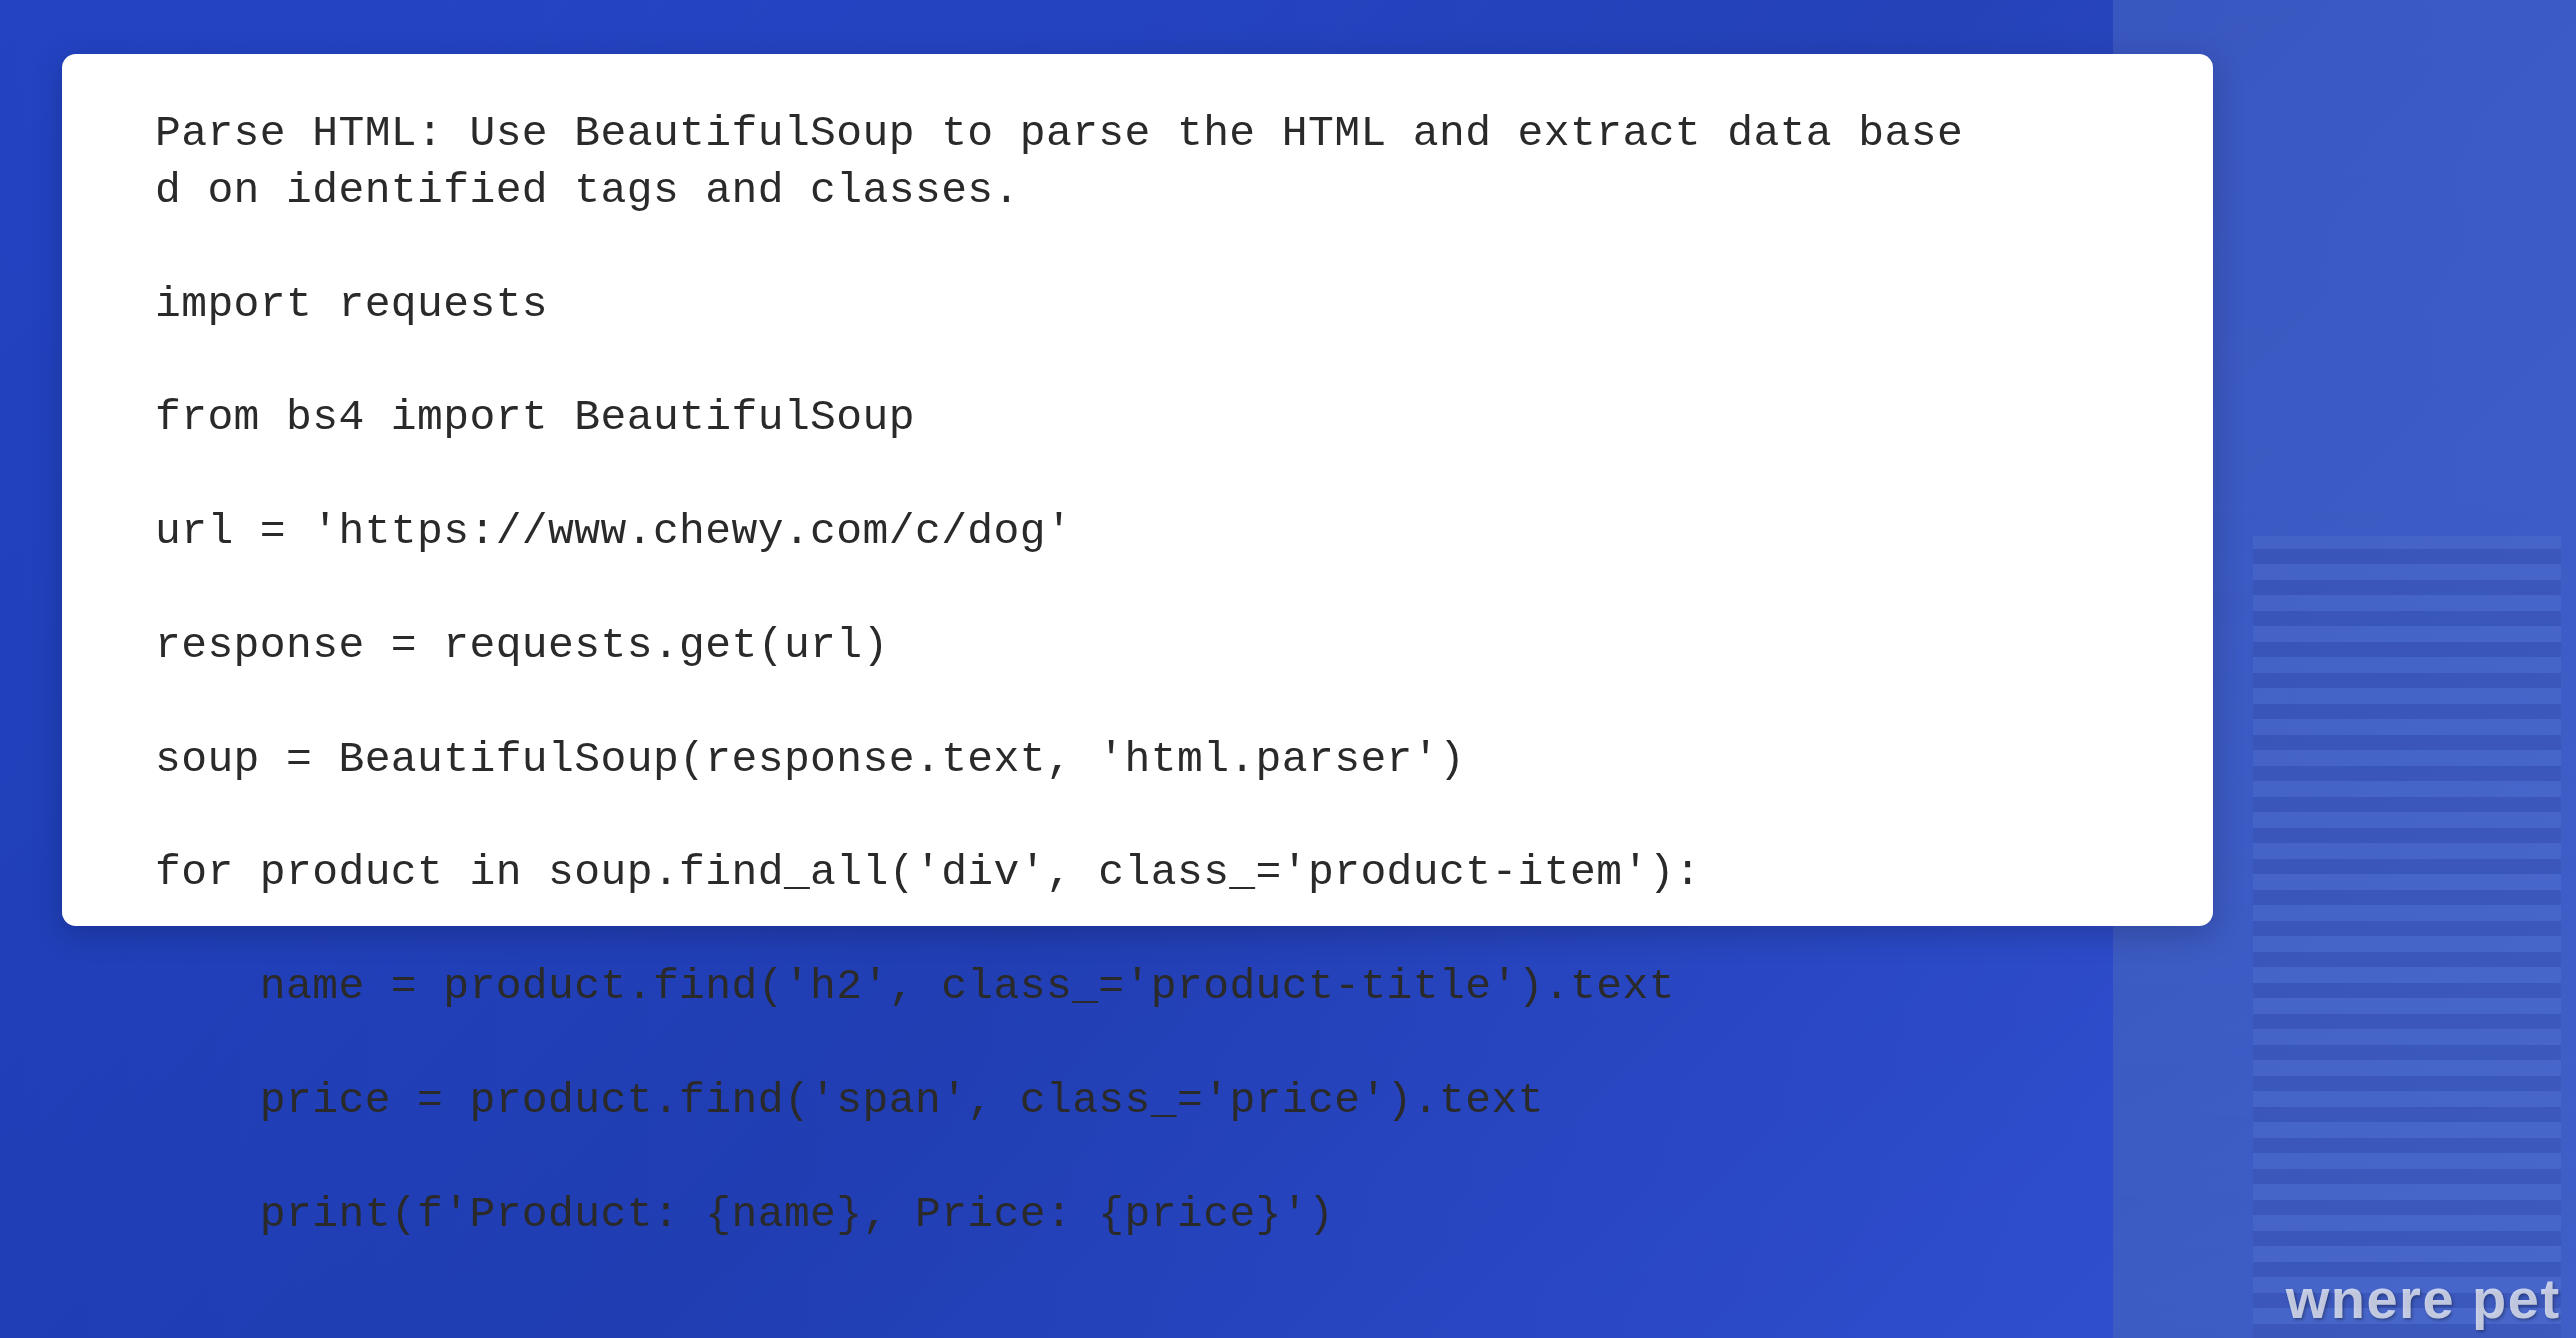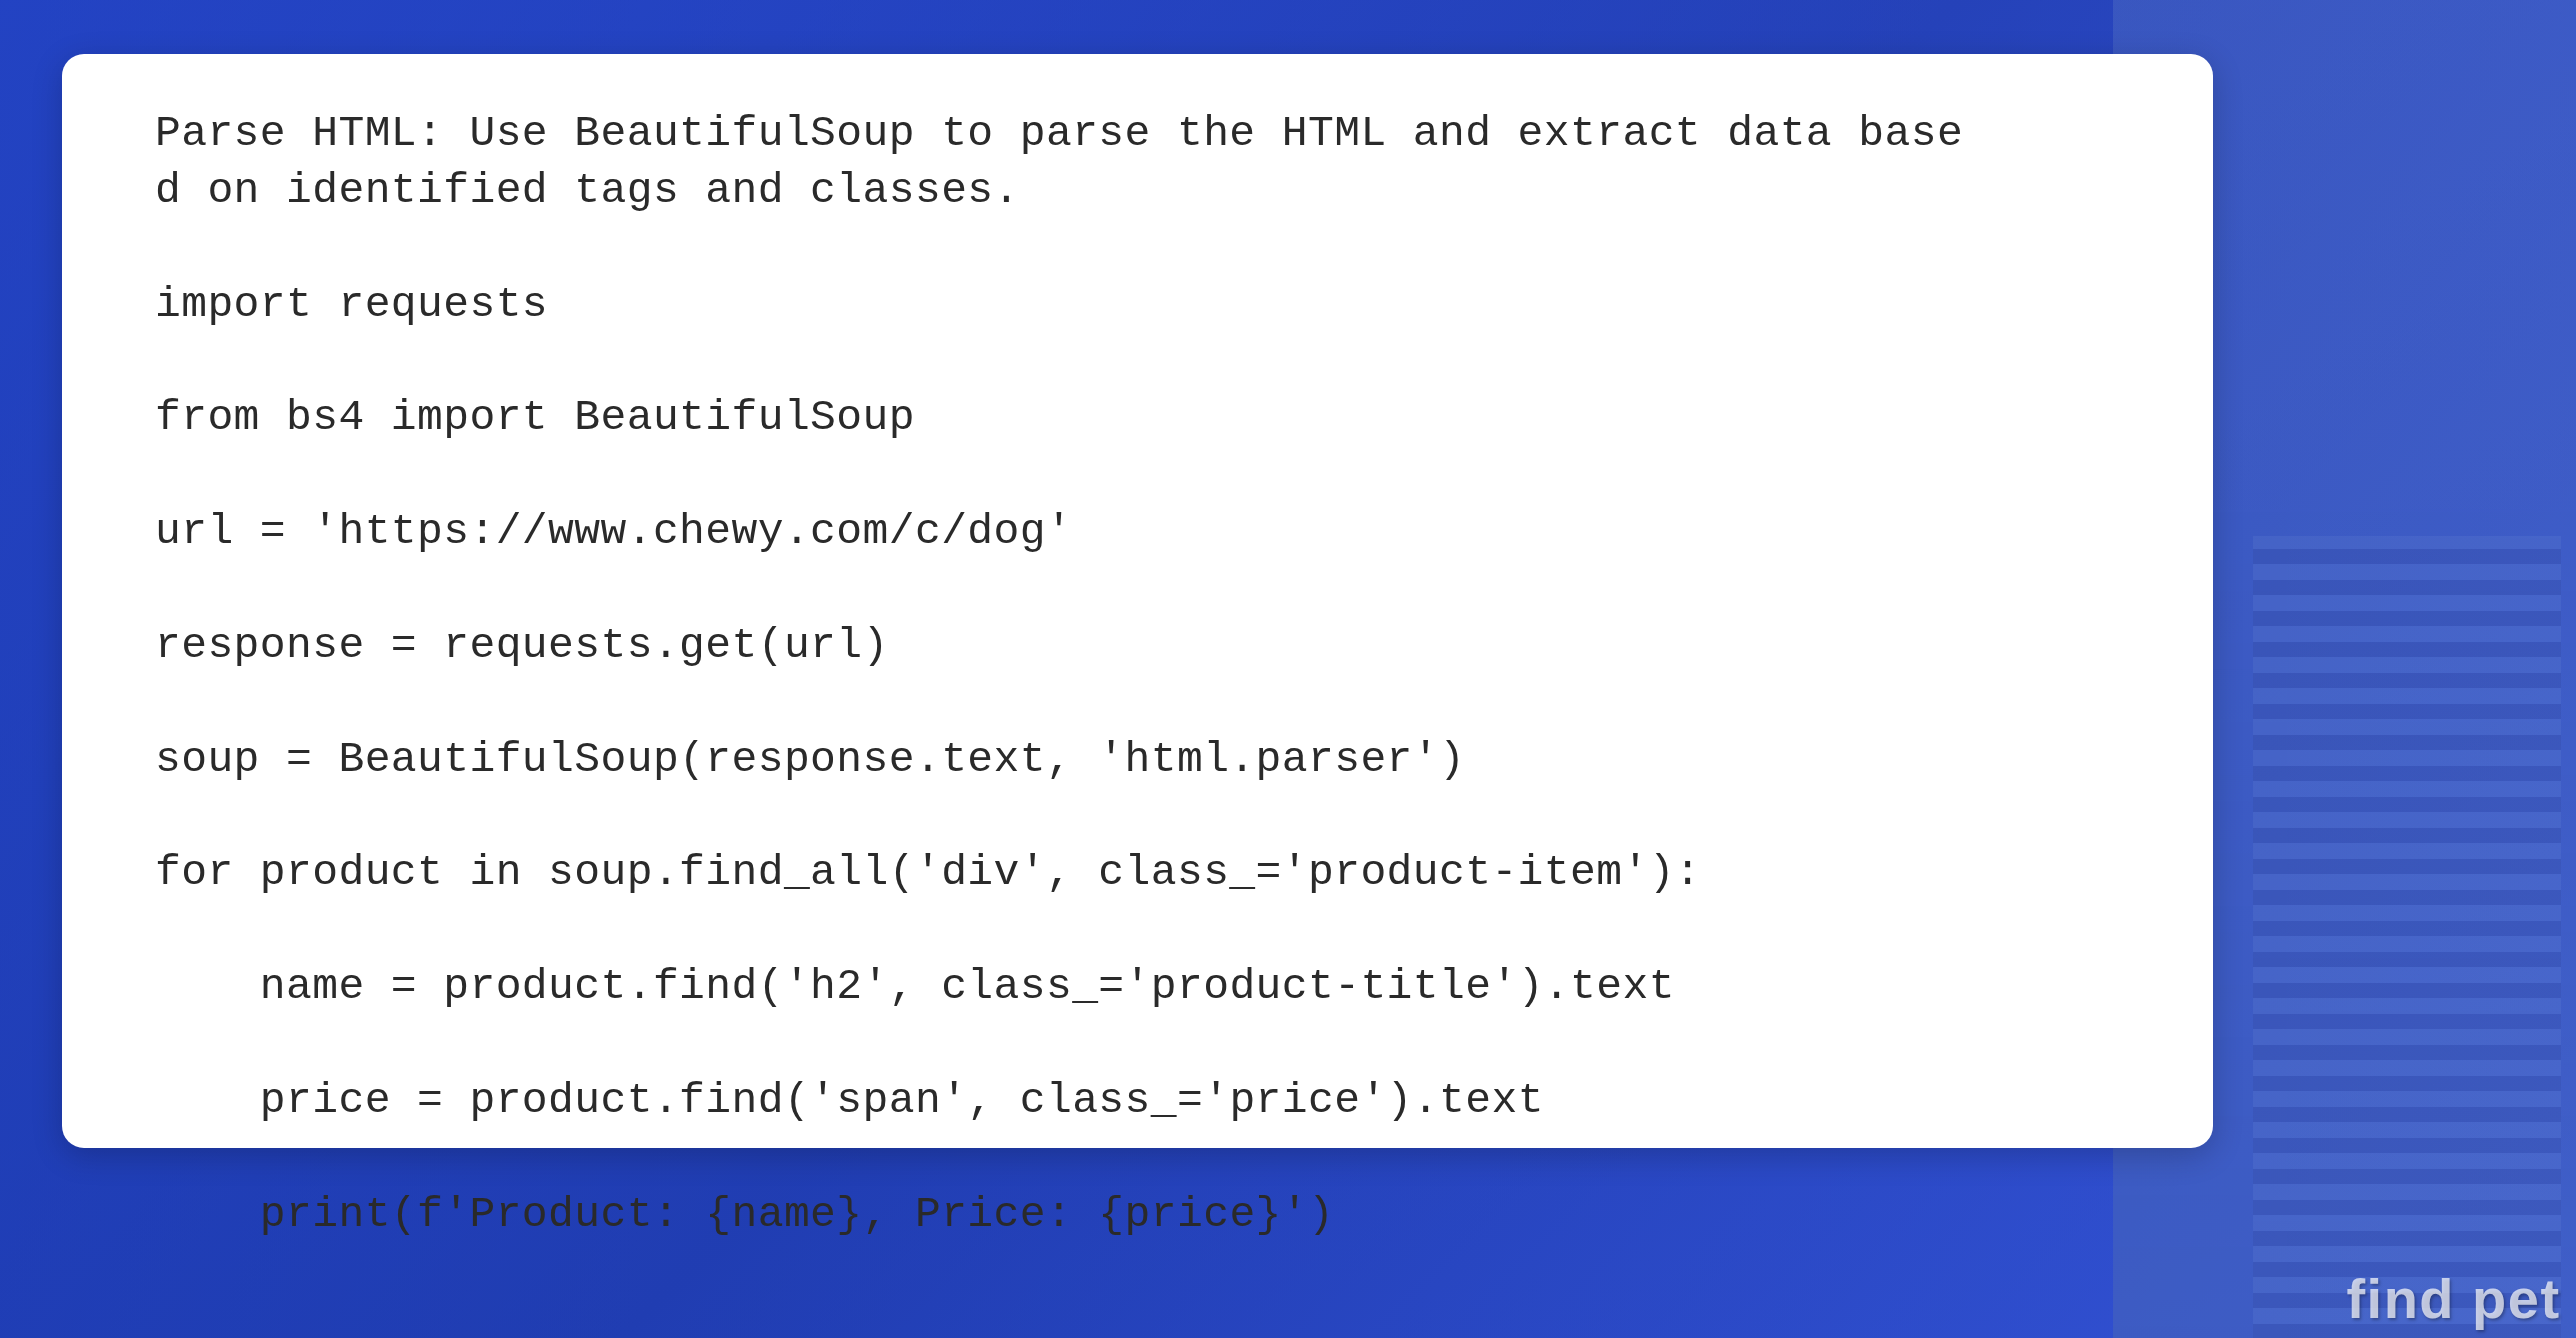--- a/index.html
+++ b/index.html
@@ -62,23 +62,23 @@
       color: rgba(255,255,255,0.7);
       text-shadow: 1.5px 1.5px 3.1px rgba(0,0,0,0.3);
       letter-spacing: 1.5px;
     }
     
     .card {
       position: absolute;
       top: 54px;
       left: 62px;
       width: 2151px;
-      height: 1094px;
+      height: 872px;
       background: #ffffff;
-      border-radius: 22px;
+      border-radius: 14px;
       padding: 52px 93px;
       box-shadow: 0 7.7px 31px rgba(0,0,0,0.2);
     }
     
     .code-block {
       font-family: 'Menlo', 'Monaco', 'Consolas', 'Courier New', monospace;
       font-size: 43px;
       line-height: 1.32;
       color: #2a2a2a;
       white-space: pre-wrap;
@@ -98,14 +98,14 @@
 </head>
 <body>
 
 <div class="bg-overlay"></div>
 <div class="bg-building"></div>
 
 <div class="card">
   <div class="code-block"><span class="code-line">Parse HTML: Use BeautifulSoup to parse the HTML and extract data base</span><span class="code-line">d on identified tags and classes.</span><span class="blank-line"></span><span class="code-line">import requests</span><span class="blank-line"></span><span class="code-line">from bs4 import BeautifulSoup</span><span class="blank-line"></span><span class="code-line">url = 'https://www.chewy.com/c/dog'</span><span class="blank-line"></span><span class="code-line">response = requests.get(url)</span><span class="blank-line"></span><span class="code-line">soup = BeautifulSoup(response.text, 'html.parser')</span><span class="blank-line"></span><span class="code-line">for product in soup.find_all('div', class_='product-item'):</span><span class="blank-line"></span><span class="code-line">    name = product.find('h2', class_='product-title').text</span><span class="blank-line"></span><span class="code-line">    price = product.find('span', class_='price').text</span><span class="blank-line"></span><span class="code-line">    print(f'Product: {name}, Price: {price}')</span></div>
 </div>
 
-<div class="watermark">find pet</div>
+<div class="watermark">wnere pet</div>
 
 
 </body></html>

